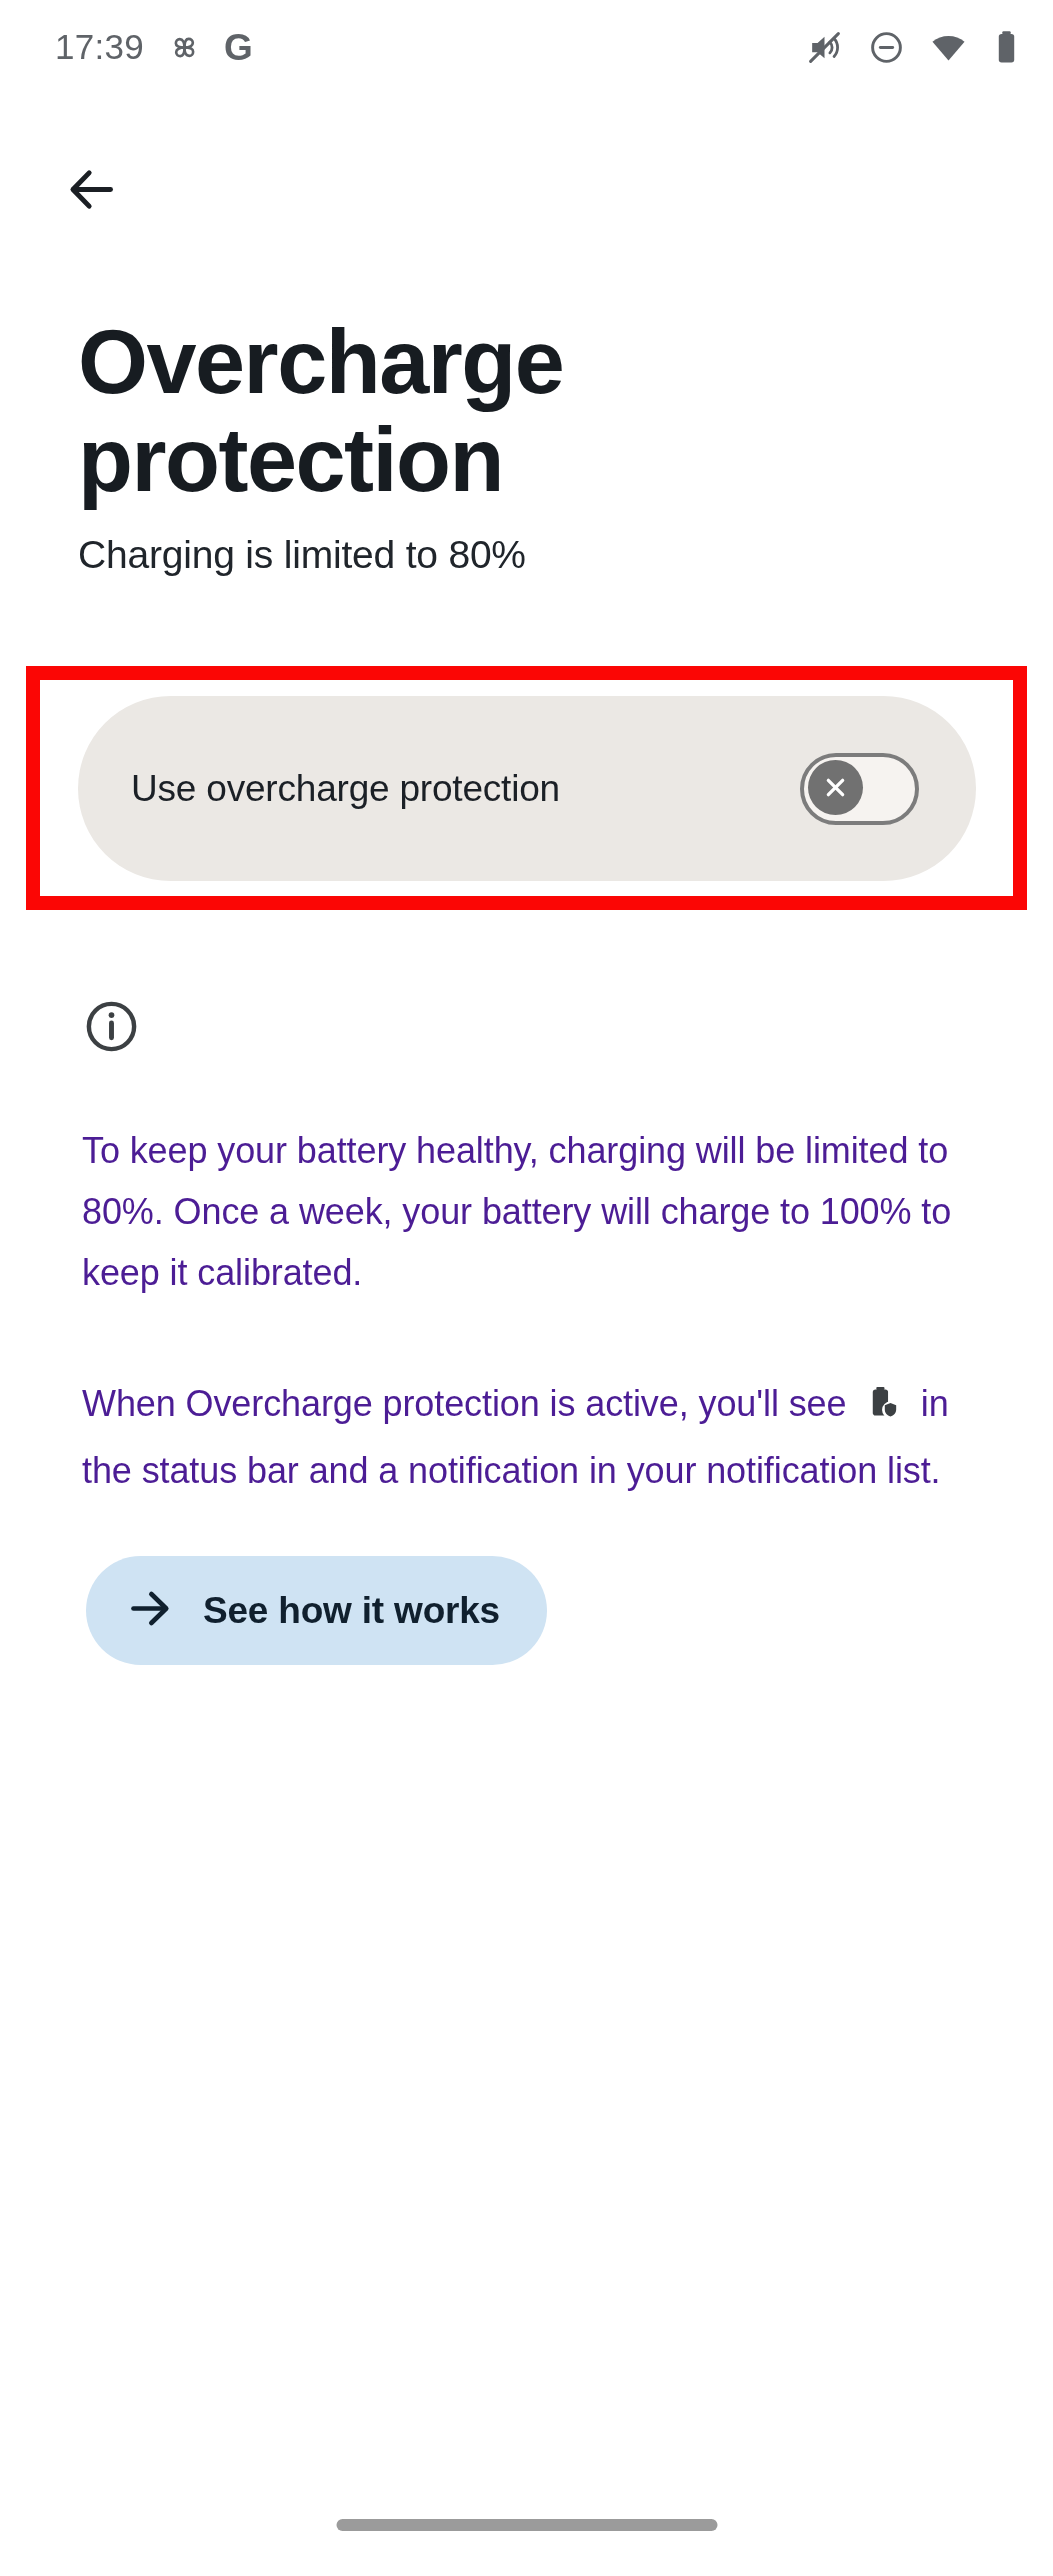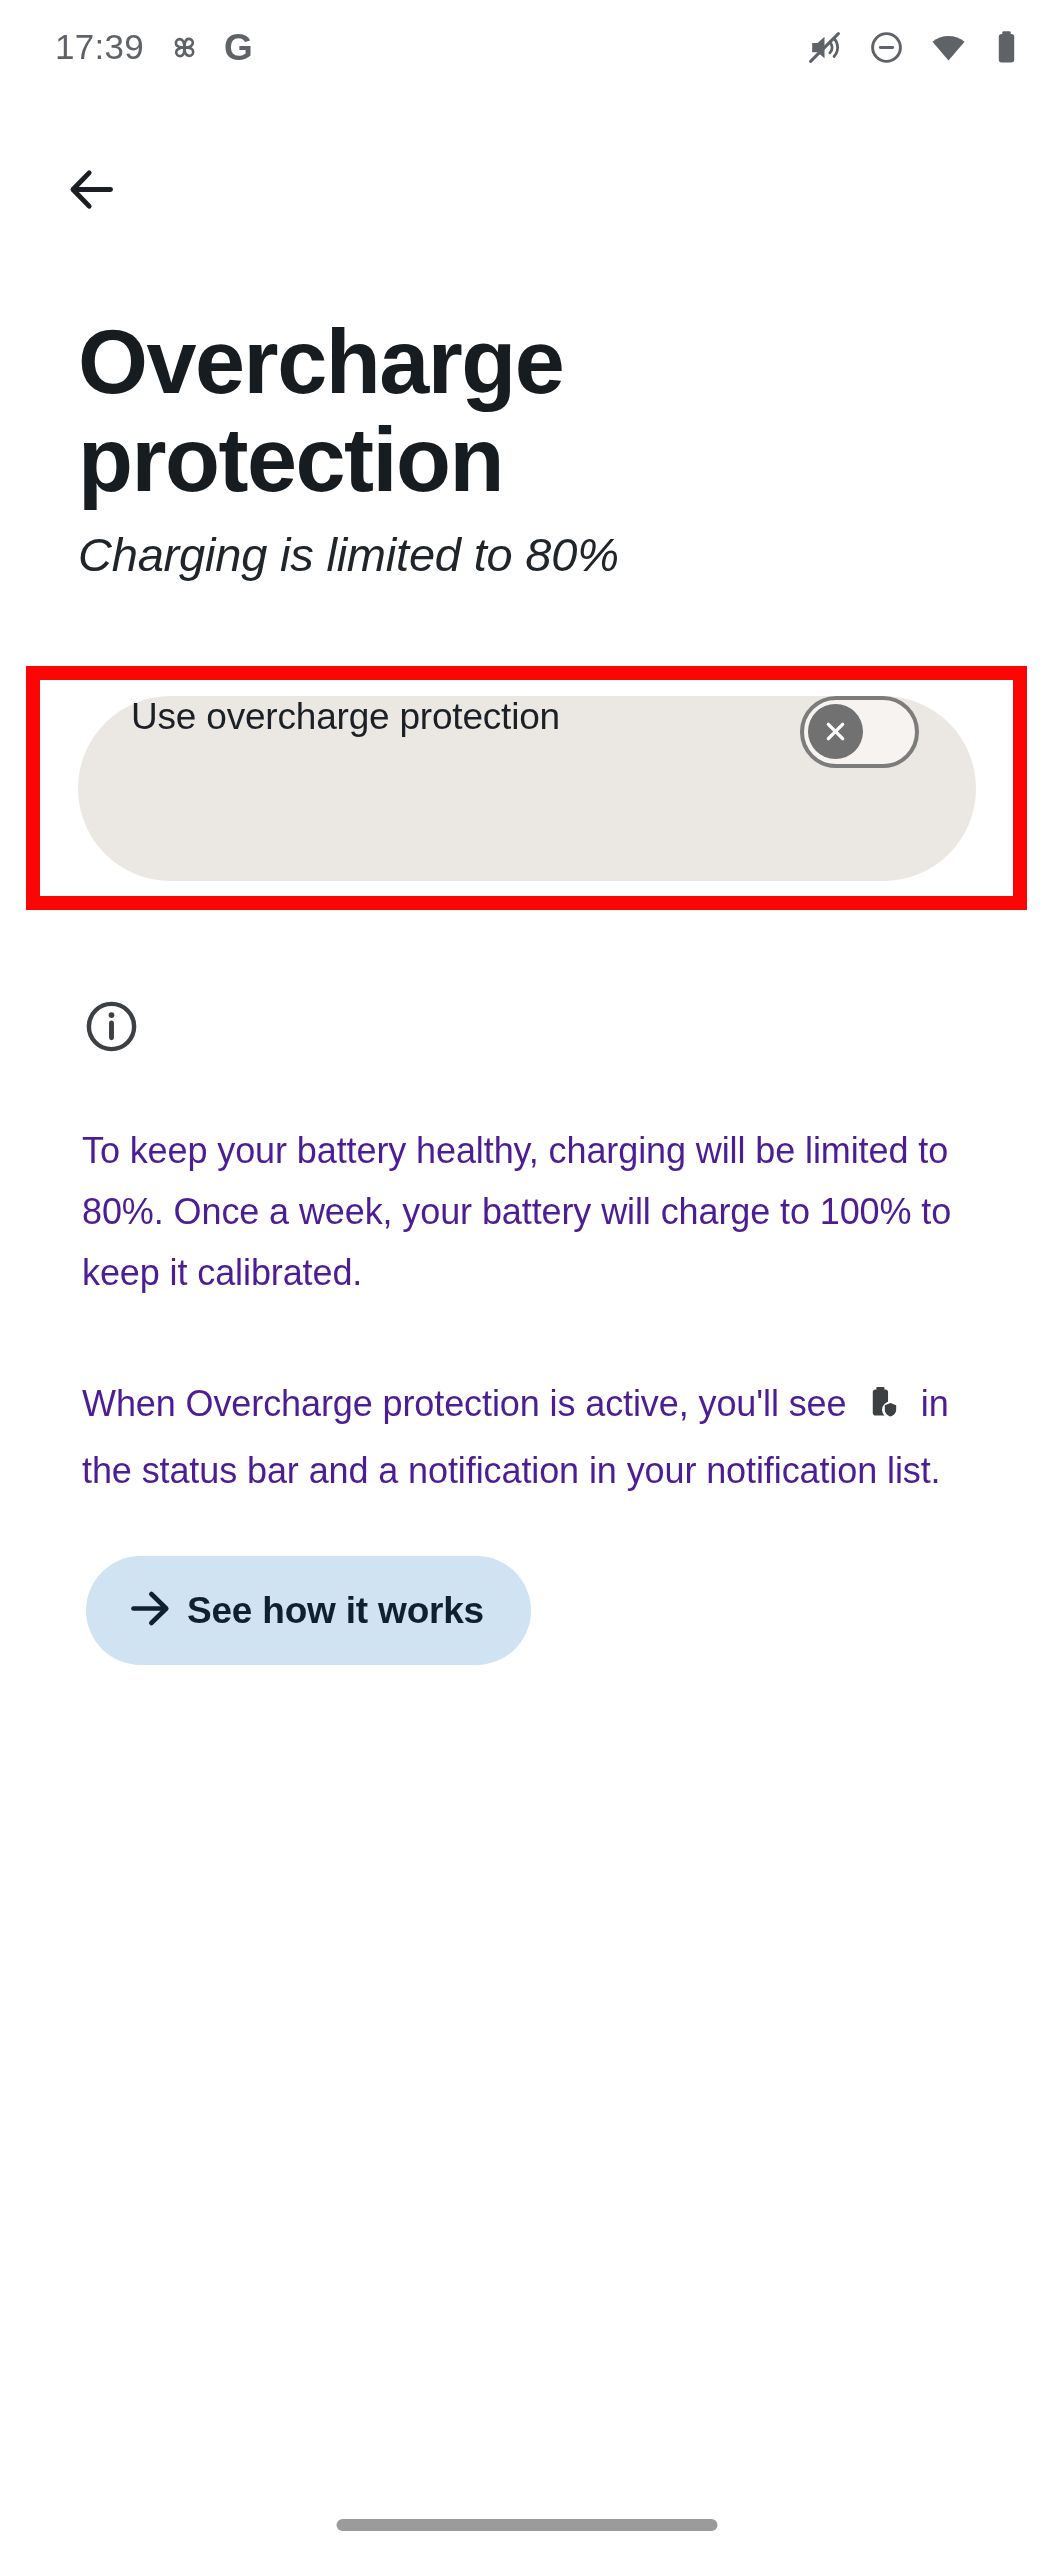--- a/index.html
+++ b/index.html
@@ -39,39 +39,39 @@
   }
 
   
   .header { position:absolute; top:269px; left:78px; width:683px; }
   .page-title {
     font-size:90px; line-height:98px; font-weight:bold;
     color:#171c21; letter-spacing:-1.5px;margin-top:44px;
   }
   .page-subtitle {
     margin-top:21.5px;
-    font-size:47px; line-height:47px; color:#20252b; letter-spacing:-0.2px;font-style:italic;
+    font-size:39px; line-height:47px; color:#20252b; letter-spacing:-0.2px;
   }
 
   
   .highlight-box {
     position:absolute;
     left:26px; top:666px; width:1001px; height:244px;
     border:14.6px solid #fb0605;
     background:transparent;
     pointer-events:none;
   }
 
   
   .toggle-card {
     position:absolute; left:78px; top:696px;
     width:898px; height:185px;
     background:#ebe8e4;
     border-radius:94px;
-    display:flex; align-items:flex-start; justify-content:space-between;
+    display:flex; align-items:center; justify-content:space-between;
     padding:0 57px 0 53px;
   }
   .toggle-label {
     font-size:37px; color:#1b2026; letter-spacing:-0.2px; font-weight:500;
   }
   .switch {
     position:relative; width:119px; height:72px;
     background:#f6f3f0; border:4.9px solid #7c7c7c;
     border-radius:43px; flex:0 0 auto;
     display:flex; align-items:center;
@@ -93,21 +93,21 @@
   .body-para.second { margin-top:70px; }
   .inline-icon {
     display:inline-block; vertical-align:-5.9px; margin:0 7.8px;
   }
 
   
   .cta {
     position:absolute; left:86px; top:1556px;
     height:109px; padding:0 47px 0 39px;
     background:#cfe3f3; border-radius:55px;
-    display:inline-flex; align-items:center; gap:11px;
+    display:inline-flex; align-items:center; gap:27px;
   }
   .cta-label {
     font-size:37px; font-weight:bold; color:#10202e; letter-spacing:-0.2px;
   }
 
   
   .nav-handle {
     position:absolute; left:50%; transform:translateX(-50%);
     bottom:45px; width:381px; height:11.7px;
     background:#9b9b9b; border-radius:7.8px;

